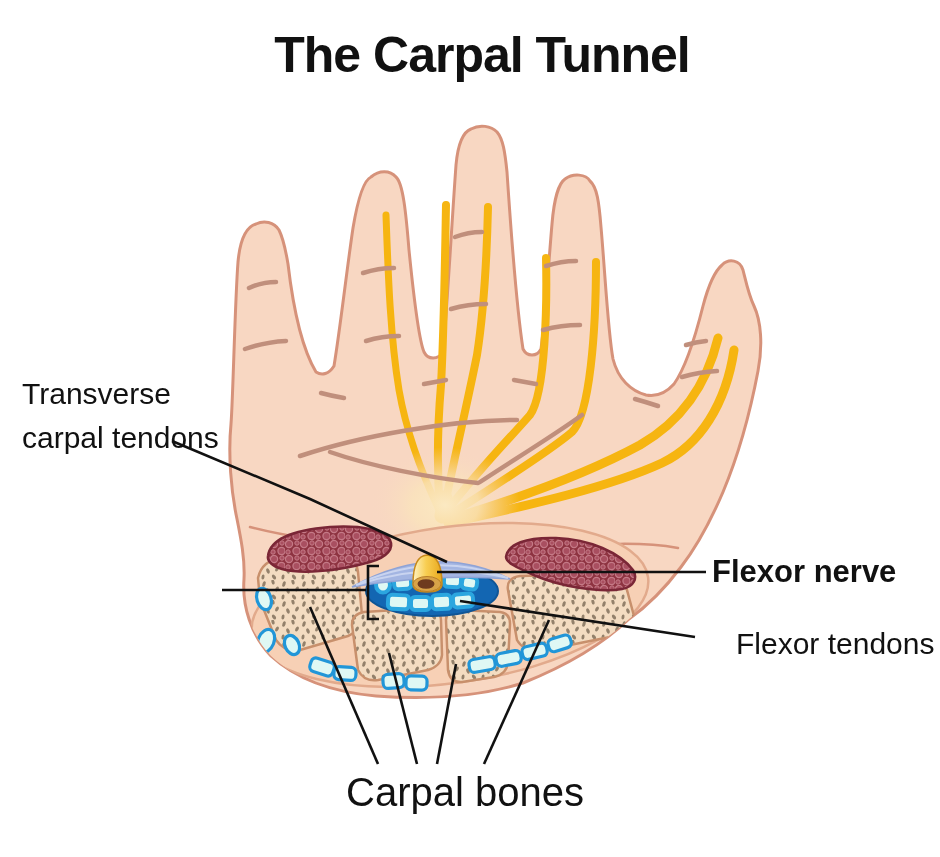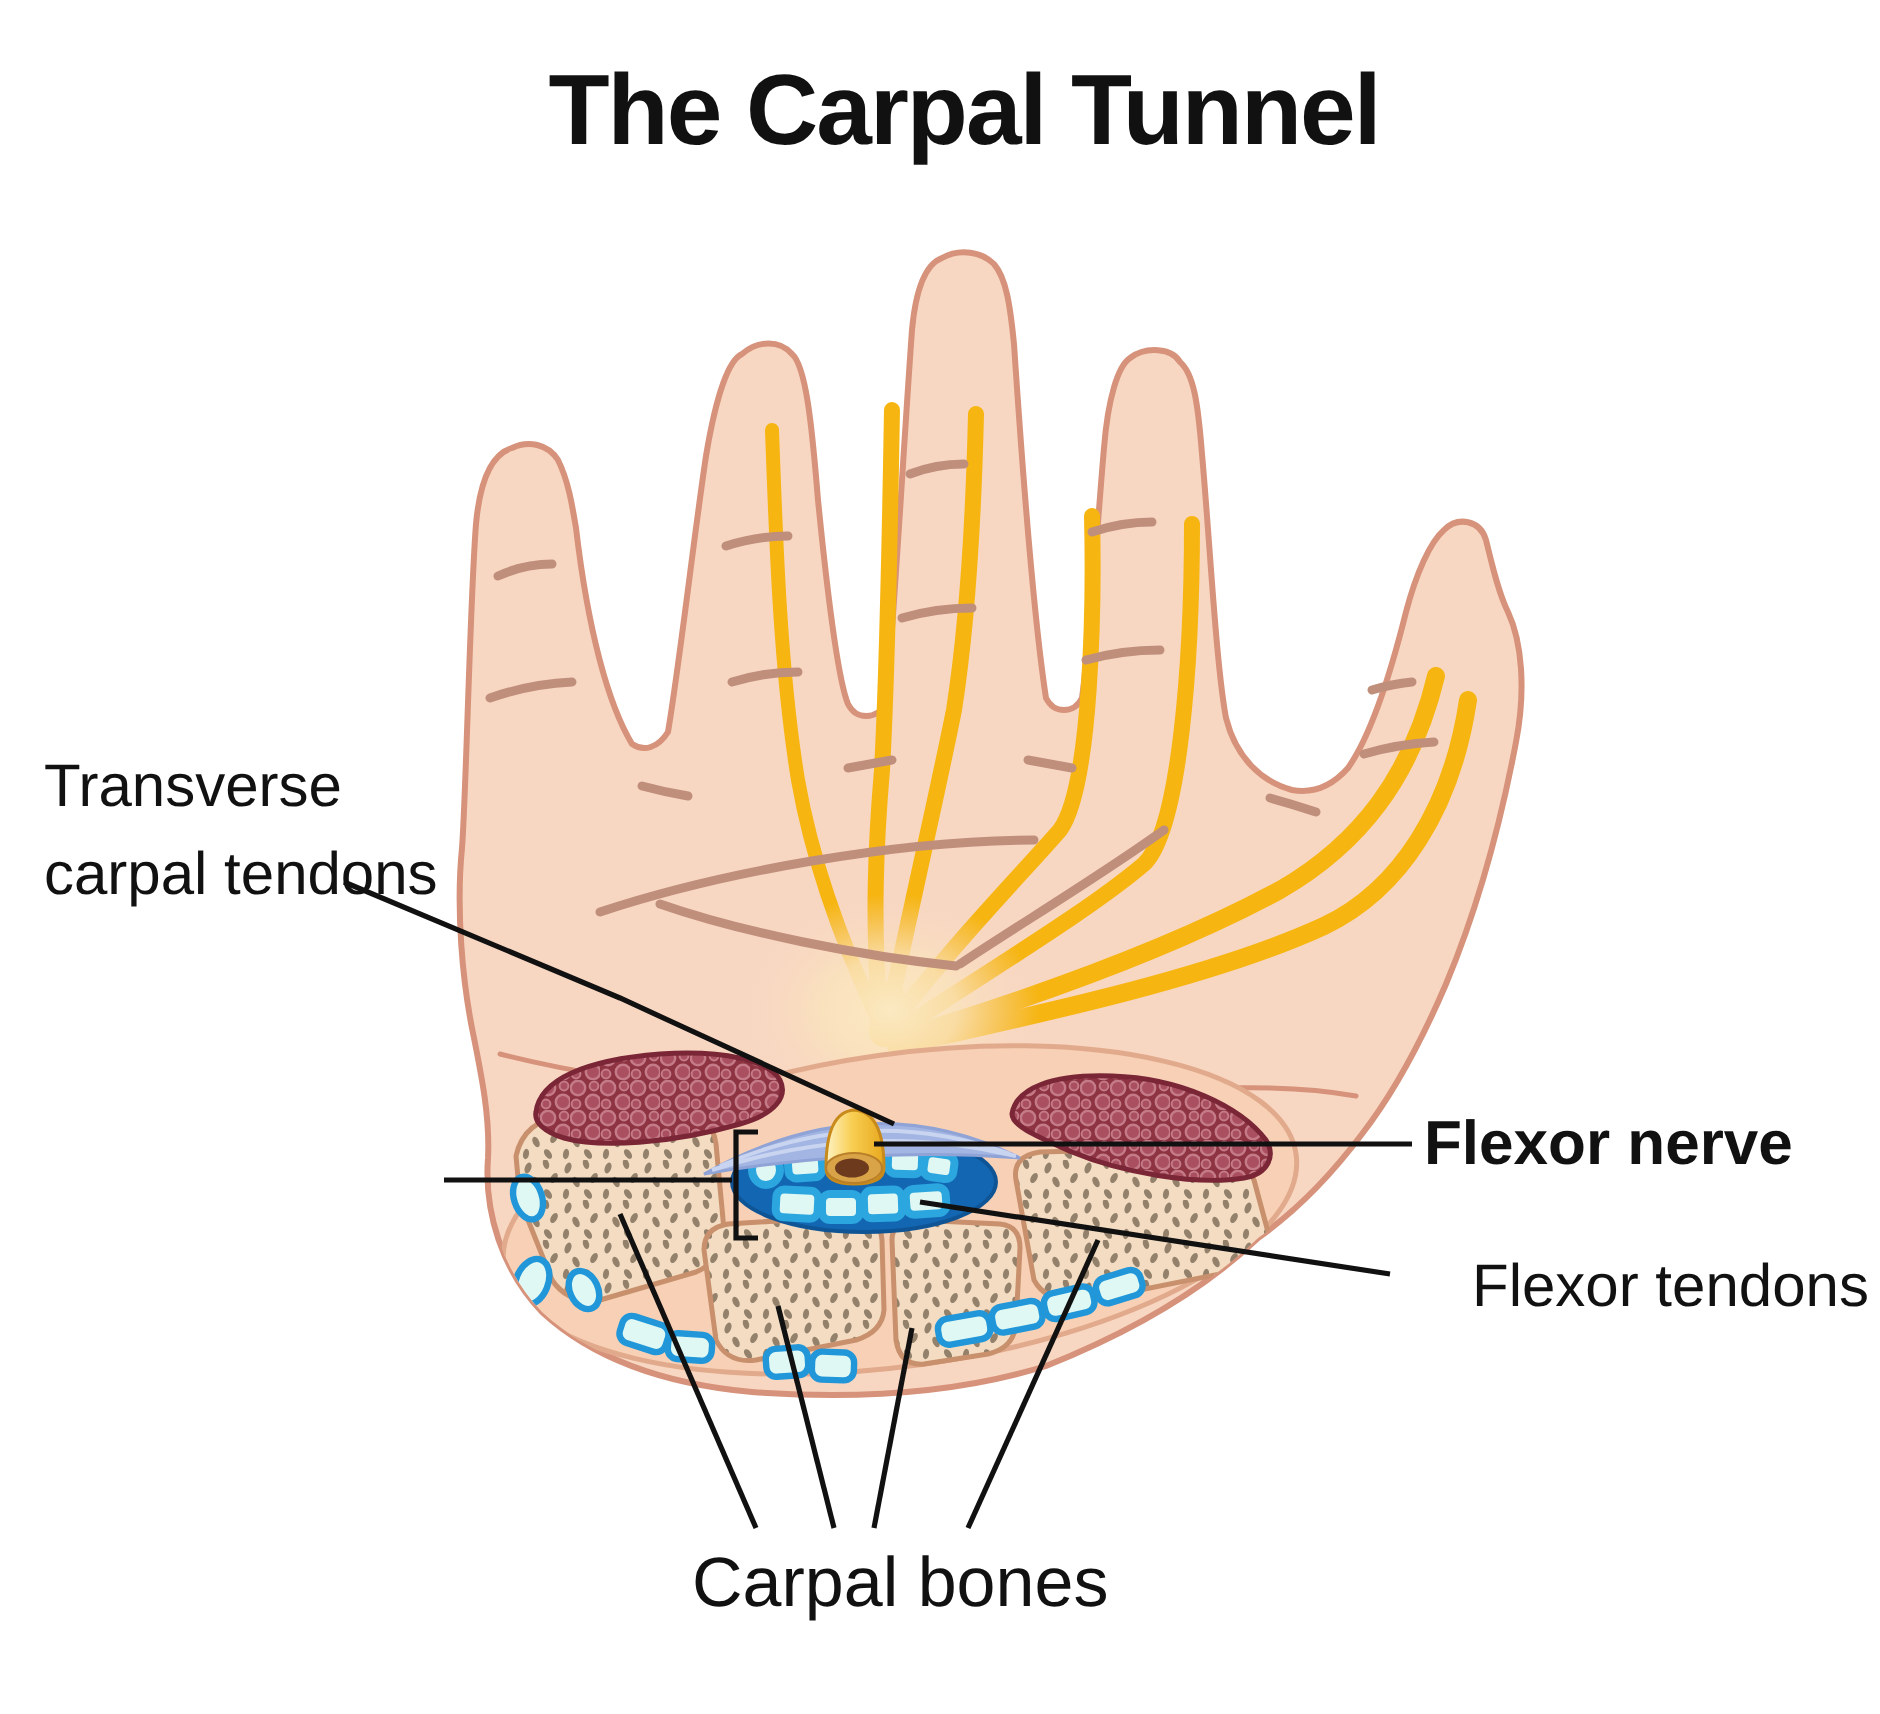--- a/index.html
+++ b/index.html
@@ -14,21 +14,21 @@
   #stage{position:relative;width:940px;height:857px;background:#fff;overflow:hidden;
          font-family:"Liberation Sans","DejaVu Sans",sans-serif;}
   #art{position:absolute;left:0;top:0;}
   .page-title{position:absolute;left:12px;top:26px;width:940px;text-align:center;
     font-size:50px;font-weight:600;letter-spacing:-1px;color:var(--label-color);}
   .lbl{position:absolute;color:var(--label-color);font-size:30px;line-height:44px;white-space:pre-line;}
   .lbl-transverse{left:22px;top:372px;width:200px;}
   .lbl-carpal-tunnel{left:20px;top:578px;}
   .lbl-median{left:712px;top:550px;font-weight:bold;font-size:31px;}
   .lbl-flexor{left:712px;top:622px;margin-left:24px;}
-  .lbl-bones{left:346px;top:770px;font-size:35px;}
+  .lbl-bones{left:346px;top:770px;font-size:40px;}
   
   .hand{fill:var(--skin);stroke:var(--skin-outline);stroke-width:3;stroke-linejoin:round;}
   .inner-oval{fill:#F7D0B5;stroke:#E2AA8C;stroke-width:2.5;}
   .crease{stroke:var(--crease);stroke-width:4.5;fill:none;stroke-linecap:round;}
   .fold{stroke:var(--skin-outline);stroke-width:2.5;fill:none;stroke-linecap:round;}
   .nerve{stroke:var(--nerve-yellow);fill:none;stroke-linecap:round;}
   .bone{fill:url(#boneTex);stroke:var(--bone-outline);stroke-width:2.5;stroke-linejoin:round;}
   .muscle{fill:url(#muscleTex);stroke:var(--muscle-outline);stroke-width:2.5;}
   .tunnel{fill:var(--tunnel-blue);stroke:#0F5596;stroke-width:2;}
   .tendon{fill:var(--tendon-fill);stroke:var(--tendon-outline);stroke-width:4;}

